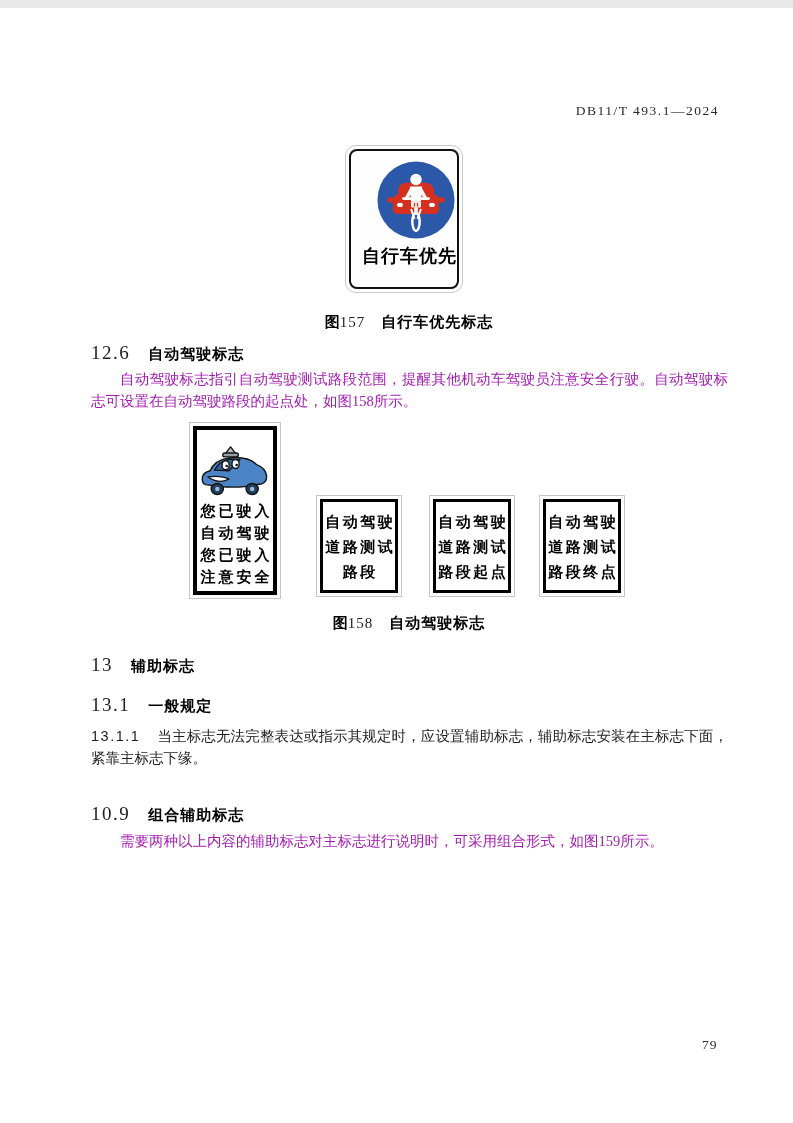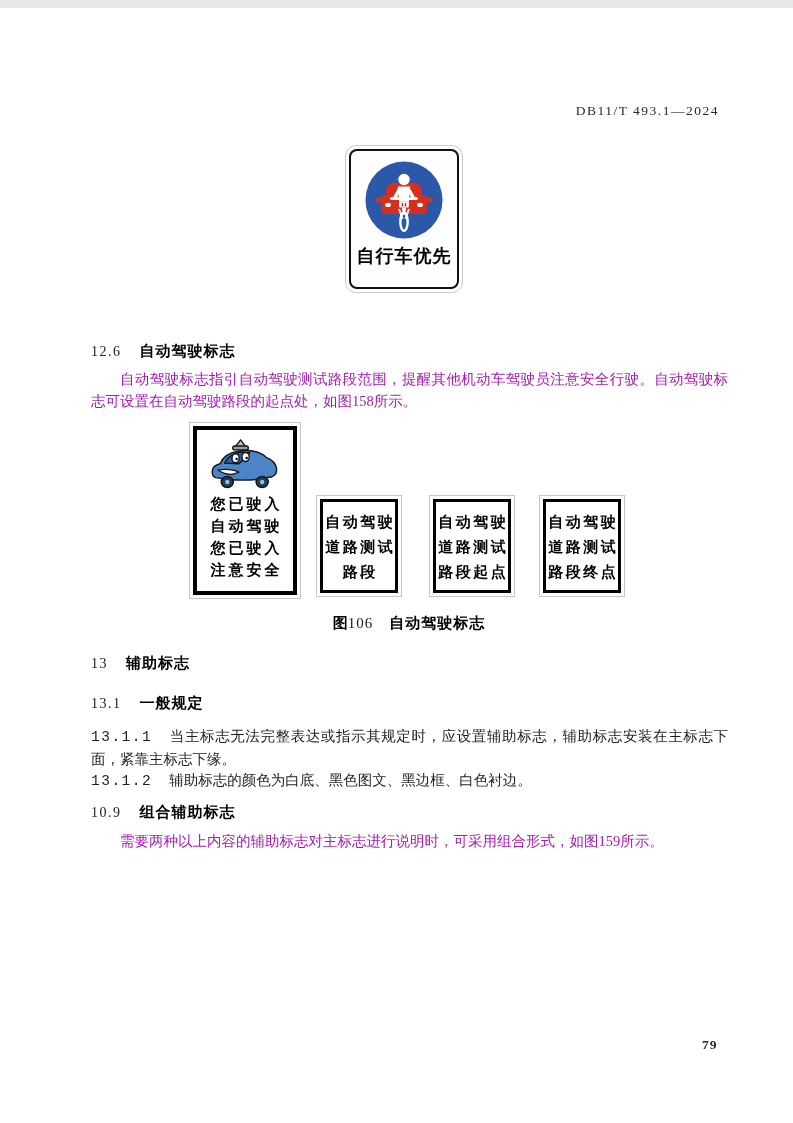--- a/index.html
+++ b/index.html
@@ -9,48 +9,48 @@
     font-family:"Liberation Serif","DejaVu Serif",serif;color:#1c1c1c;
   }
   
   .doc-header{position:absolute;top:95px;right:74px;font-size:13.5px;letter-spacing:1.5px;color:#2a2a2a;}
   
   .sign-shell{position:absolute;background:#fff;border:1px solid #c6c6c6;padding:3px;}
   .sign-frame{box-sizing:border-box;background:#fff;border:3.5px solid #000;display:flex;flex-direction:column;align-items:center;justify-content:center;}
   
   .bike-shell{position:absolute;left:345px;top:137px;background:#fff;border:1px solid #c9c9c9;border-radius:11px;padding:3px;}
   .bike-frame{box-sizing:border-box;width:110px;height:140px;border:2.5px solid #111;border-radius:8px;
-    display:flex;flex-direction:column;align-items:center;background:#fefefe;}
+    display:flex;flex-direction:column;align-items:flex-end;background:#fefefe;}
   .bike-frame svg{margin-top:8px;}
   .bike-label{font-family:"Liberation Sans","DejaVu Sans",sans-serif;font-weight:bold;font-size:18px;
     letter-spacing:1px;color:#000;margin-top:3px;white-space:nowrap;}
   
   .caption{position:absolute;left:91px;width:636px;text-align:center;font-size:15px;white-space:nowrap;}
   .cap-fig{font-family:"Liberation Sans","DejaVu Sans",sans-serif;font-weight:bold;color:#000;}
   .cap-num{font-family:"Liberation Serif",serif;color:#222;margin-right:16px;letter-spacing:1px;}
   .cap-title{font-family:"Liberation Sans","DejaVu Sans",sans-serif;font-weight:bold;color:#000;letter-spacing:1px;}
   
   .heading{position:absolute;left:91px;white-space:nowrap;}
-  .h-num{font-family:"Liberation Serif",serif;font-size:14px;letter-spacing:1.5px;color:#222;}
+  .h-num{font-family:"Liberation Serif",serif;font-size:19px;letter-spacing:1.5px;color:#222;}
   .h-title{font-family:"Liberation Sans","DejaVu Sans",sans-serif;font-weight:bold;font-size:15px;
     color:#000;margin-left:18px;letter-spacing:1px;}
   
   .para{position:absolute;left:91px;width:637px;font-size:14.5px;line-height:22px;
     text-align:justify;text-indent:2em;color:#a21caf;margin:0;}
   .clause{position:absolute;left:91px;width:637px;font-size:14.5px;line-height:22px;
     text-align:justify;color:#1e1e1e;margin:0;}
-  .c-num{font-family:Liberation Mono, monospace;letter-spacing:1.5px;margin-right:17px;}
+  .c-num{font-family:Liberation Sans, sans-serif;letter-spacing:1.5px;margin-right:17px;}
   
-  .sentry-frame{width:104px;height:169px;border-width:4px;justify-content:flex-start;padding-top:5px;}
+  .sentry-frame{width:84px;height:169px;border-width:4px;justify-content:flex-start;padding-top:12px;}
   .sline{font-family:"Liberation Sans","DejaVu Sans",sans-serif;font-weight:bold;font-size:15px;
     color:#000;letter-spacing:3px;padding-left:3px;line-height:22px;white-space:nowrap;}
   .s3-frame{width:78px;height:94px;}
   .s3-frame .sline{letter-spacing:2.5px;padding-left:2.5px;line-height:25px;}
   
-  .page-num{position:absolute;left:702px;top:1029px;font-size:13.5px;letter-spacing:1px;color:#2a2a2a;font-weight:bold;}
+  .page-num{position:absolute;left:702px;top:1029px;font-size:13.5px;letter-spacing:1px;color:#2a2a2a;}
 </style>
 </head>
 <body>
 
 <div class="page">
 
   <div class="doc-header">
     <span>DB11/T 493.1—2024</span>
   </div>
 
@@ -77,20 +77,23 @@
           <path d="M44 61 L48.2 73 M56 61 L51.8 73" stroke="#ffffff" stroke-width="2.4" fill="none"></path>
           <ellipse cx="50" cy="76.5" rx="4.5" ry="11" fill="none" stroke="#ffffff" stroke-width="3"></ellipse>
         </g>
         <rect x="47.2" y="53.5" width="1.8" height="4.5" fill="#d5301f"></rect>
         <rect x="51" y="53.5" width="1.8" height="4.5" fill="#d5301f"></rect>
       </svg>
       <div class="bike-label">自行车优先</div>
     </div>
   </div>
 
+  <div class="caption" style="top:305px;">
+    <span class="cap-fig">图</span><span class="cap-num">157</span><span class="cap-title">自行车优先标志</span>
+  </div>
 
   <div class="heading" style="top:334px;">
     <span class="h-num">12.6</span><span class="h-title">自动驾驶标志</span>
   </div>
 
   <p class="para" style="top:360px;">自动驾驶标志指引自动驾驶测试路段范围，提醒其他机动车驾驶员注意安全行驶。自动驾驶标志可设置在自动驾驶路段的起点处，如图158所示。</p>
 
   <div class="sign-shell" style="left:189px;top:414px;">
     <div class="sign-frame sentry-frame">
       <svg width="72" height="58" viewBox="0 0 130 95">
@@ -135,38 +138,35 @@
 
   <div class="sign-shell" style="left:539px;top:487px;">
     <div class="sign-frame s3-frame">
       <div class="sline">自动驾驶</div>
       <div class="sline">道路测试</div>
       <div class="sline">路段终点</div>
     </div>
   </div>
 
   <div class="caption" style="top:606px;">
-    <span class="cap-fig">图</span><span class="cap-num">106</span><span class="cap-title">自动驾驶标志</span>
+    <span class="cap-fig">图</span><span class="cap-num">158</span><span class="cap-title">自动驾驶标志</span>
   </div>
 
   <div class="heading" style="top:646px;">
     <span class="h-num">13</span><span class="h-title">辅助标志</span>
   </div>
 
   <div class="heading" style="top:686px;">
     <span class="h-num">13.1</span><span class="h-title">一般规定</span>
   </div>
 
   <p class="clause" style="top:717px;">
     <span class="c-num">13.1.1</span><span>当主标志无法完整表达或指示其规定时，应设置辅助标志，辅助标志安装在主标志下面，紧靠主标志下缘。</span>
   </p>
 
-  <p class="clause" style="top:761px;">
-    <span class="c-num">13.1.2</span><span>辅助标志的颜色为白底、黑色图文、黑边框、白色衬边。</span>
-  </p>
 
   <div class="heading" style="top:795px;">
     <span class="h-num">10.9</span><span class="h-title">组合辅助标志</span>
   </div>
 
   <p class="para" style="top:822px;">需要两种以上内容的辅助标志对主标志进行说明时，可采用组合形式，如图159所示。</p>
 
   <div class="page-num">79</div>
 
 </div>

